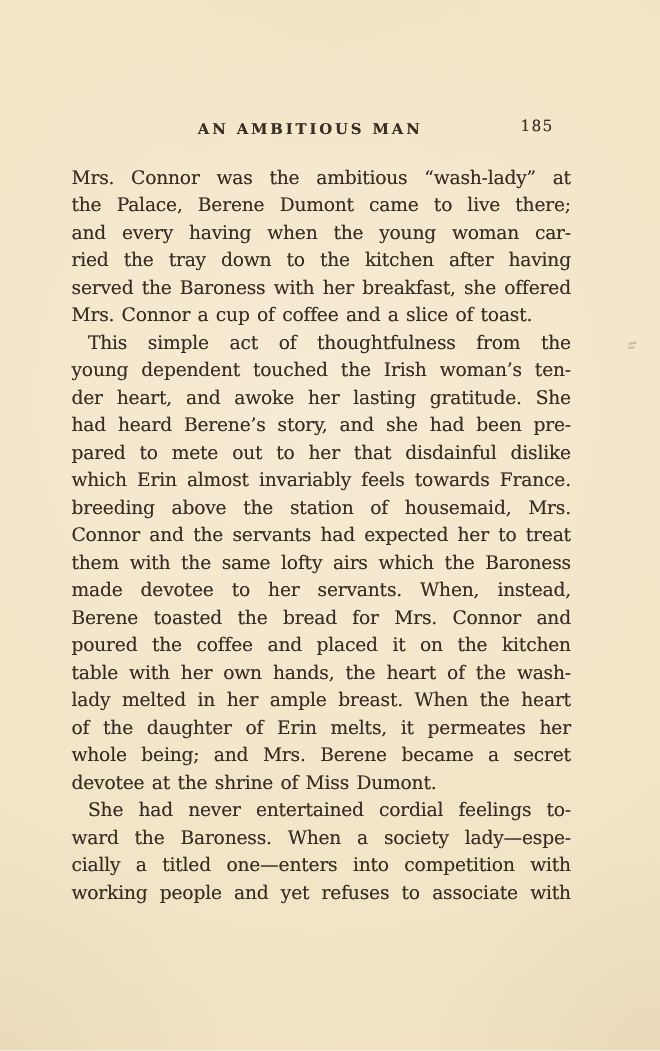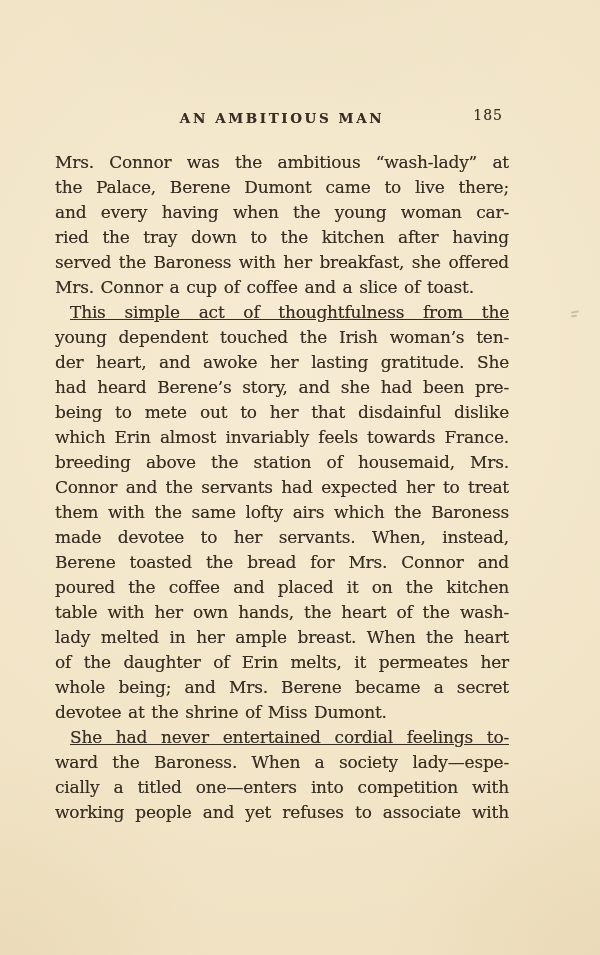--- a/index.html
+++ b/index.html
@@ -47,41 +47,40 @@
     top: -3px;
     font-size: 14px;
     letter-spacing: 1px;
     color: #38302 4;
     color: #383024;
     text-shadow: 0 0 0.5px rgba(56,47,36,0.45);
   }
   .text-block {
     position: absolute;
     top: 150px;
-    left: 55px;
+    left: 65px;
     width: 454px;
     color: #362d22;
     font-size: 17px;
     line-height: 25px;
     letter-spacing: -0.2px;
     word-spacing: 1.5px;
     text-shadow: 0 0 0.6px rgba(54,45,34,0.5);
   }
   .line {
     text-align: justify;
     text-align-last: justify;
     white-space: normal;
   }
   .line.para-end {
     text-align: center;
     text-align-last: left;
   }
   .line.indented {
     padding-left: 15px;
-    text-decoration: underline;
   }
   .stray-mark {
     position: absolute;
     left: 571px;
     top: 311px;
     width: 9px;
     height: 6px;
     opacity: 0.55;
   }
   .stray-mark::before, .stray-mark::after {
@@ -111,21 +110,21 @@
   <div class="line">Mrs. Connor was the ambitious “wash-lady” at</div>
       <div class="line">the Palace, Berene Dumont came to live there;</div>
       <div class="line">and every having when the young woman car-</div>
       <div class="line">ried the tray down to the kitchen after having</div>
       <div class="line">served the Baroness with her breakfast, she offered</div>
       <div class="line para-end">Mrs. Connor a cup of coffee and a slice of toast.</div>
       <div class="line indented">This simple act of thoughtfulness from the</div>
       <div class="line">young dependent touched the Irish woman’s ten-</div>
       <div class="line">der heart, and awoke her lasting gratitude.  She</div>
       <div class="line">had heard Berene’s story, and she had been pre-</div>
-      <div class="line">being to mete out to her that disdainful dislike</div>
+      <div class="line">pared to mete out to her that disdainful dislike</div>
       <div class="line">which Erin almost invariably feels towards France.</div>
       <div class="line">breeding above the station of housemaid, Mrs.</div>
       <div class="line">Connor and the servants had expected her to treat</div>
       <div class="line">them with the same lofty airs which the Baroness</div>
       <div class="line">made devotee to her servants.  When, instead,</div>
       <div class="line">Berene toasted the bread for Mrs. Connor and</div>
       <div class="line">poured the coffee and placed it on the kitchen</div>
       <div class="line">table with her own hands, the heart of the wash-</div>
       <div class="line">lady melted in her ample breast.  When the heart</div>
       <div class="line">of the daughter of Erin melts, it permeates her</div>

